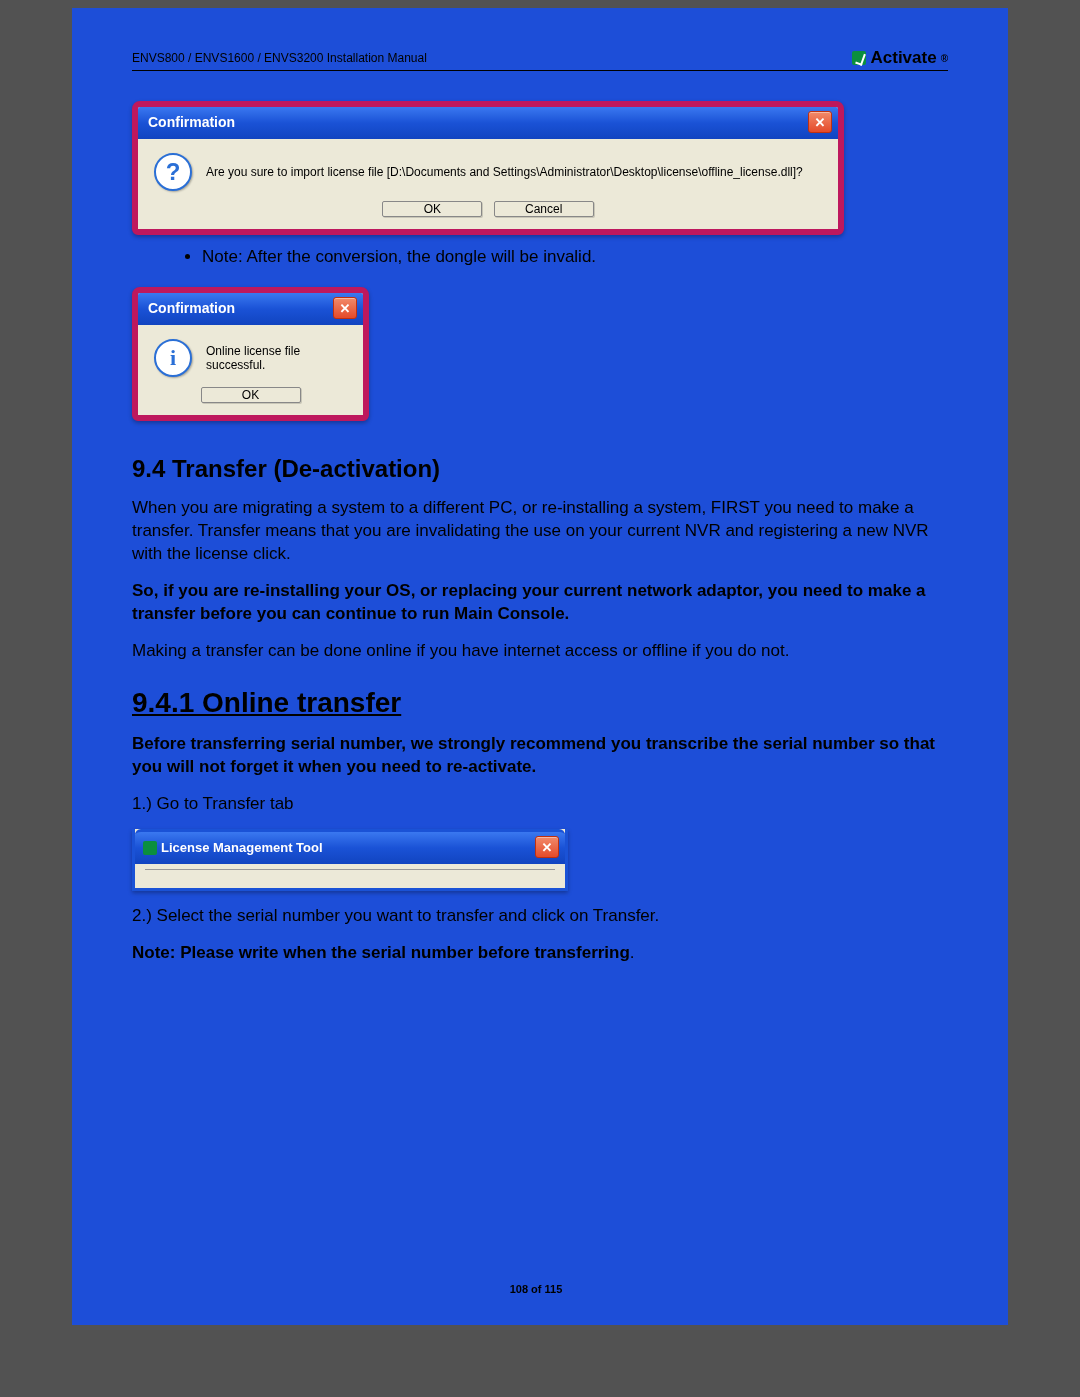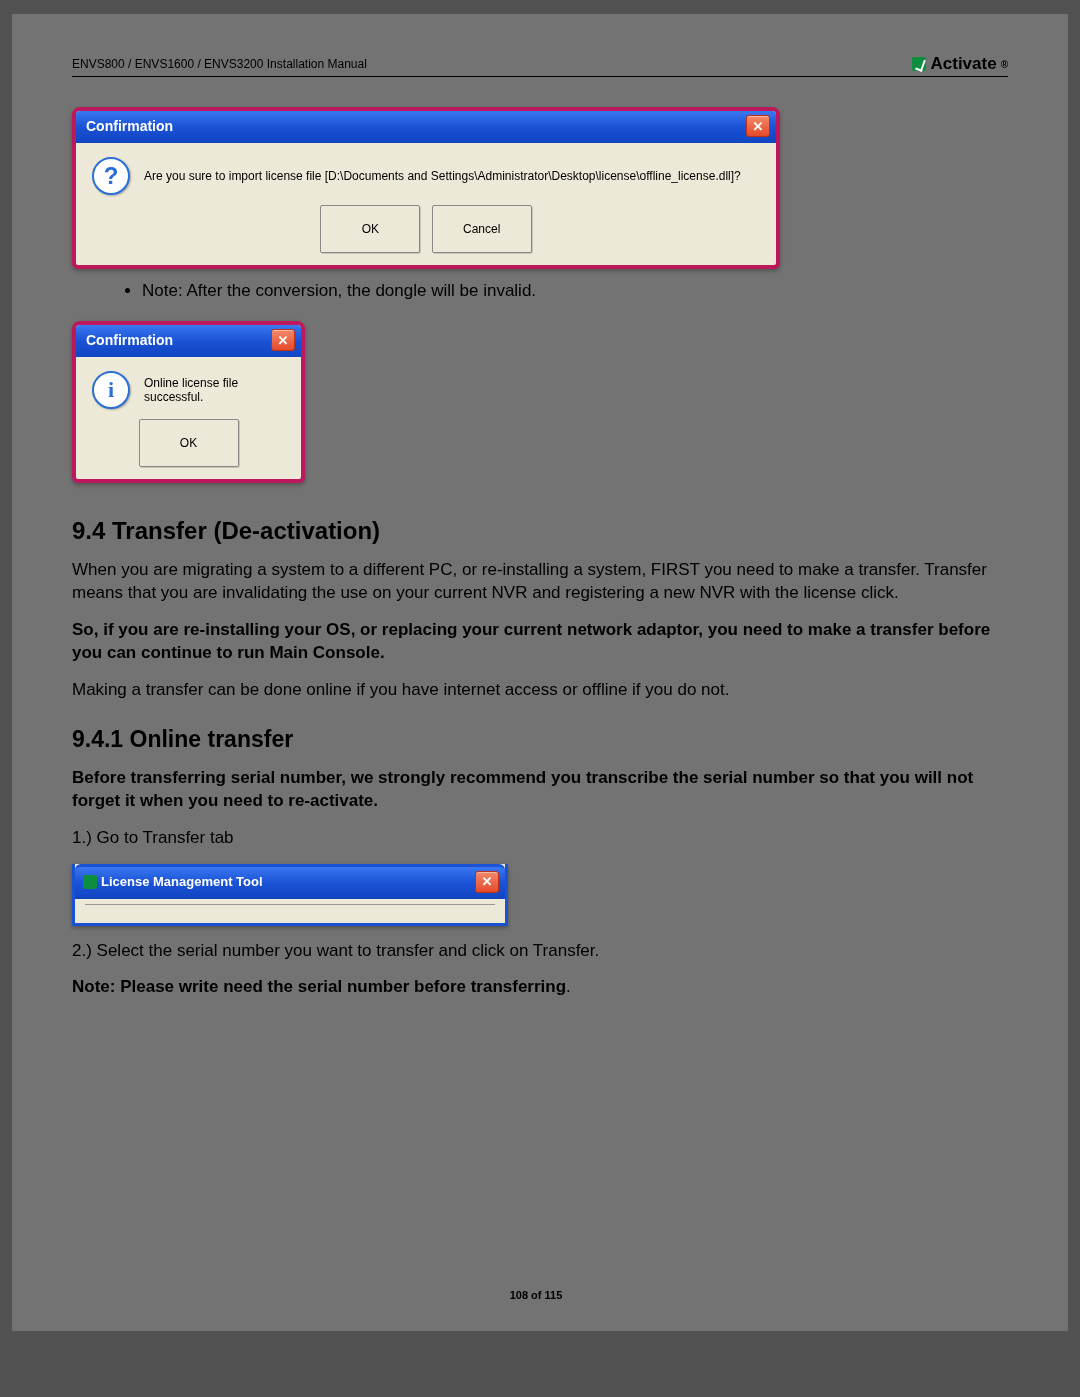--- a/index.html
+++ b/index.html
@@ -1,23 +1,23 @@
 <!DOCTYPE html>
 <html><head>
 <meta charset="utf-8">
 <style>
   body {
     margin: 0;
     background: #525252;
     font-family: Arial, Helvetica, sans-serif;
   }
   .page {
-    width: 1056px;
-    margin: 14px auto;
-    background: #737373;
+    width: 936px;
+    margin: 8px auto;
+    background: #1d4ed8;
     padding: 40px 60px 40px 60px;
     min-height: 1317px;
     box-sizing: border-box;
     position: relative;
   }
   .hdr {
     display: flex;
     justify-content: space-between;
     align-items: center;
     border-bottom: 1px solid #000;
@@ -42,21 +42,21 @@
   .ef-sq {
     width:14px; height:14px; background:#0b8f3f; border-radius:2px; position:relative;
   }
   .ef-sq::after {
     content:""; position:absolute; right:2px; top:2px; width:5px; height:10px; border:2px solid #fff; border-left:none; border-top:none; transform:rotate(20deg);
   }
   .reg { font-size:10px; vertical-align:super; }
 
   
   .xp-dialog {
-    border: 4px solid #be185d;
+    border: 6px solid #be185d;
     border-radius: 8px 8px 6px 6px;
     background: #ece9d8;
     box-shadow: 0 2px 4px rgba(0,0,0,.3);
     display:inline-block;
     overflow:hidden;
   }
   .xp-titlebar {
     background: linear-gradient(#3a78f0,#1a52d6 50%,#1144c0);
     color:#fff;
     font-weight:bold;
@@ -84,21 +84,21 @@
   .xp-row {
     display:flex; align-items:center; gap:14px;
   }
   .xp-btns {
     text-align:center;
     margin-top:10px;
   }
   .xp-btn {
     display:inline-block;
     min-width:70px;
-    padding:16px 14px;
+    padding:0 14px;
     font-size:12px;
     background:#ece9d8;
     border:1px solid #888;
     border-radius:2px;
     box-shadow: 1px 1px 0 rgba(0,0,0,.15);
     margin: 0 4px;
     font-family: Tahoma, Arial, sans-serif;
   }
   .q-icon {
     width:34px; height:34px; border-radius:50%; border:2px solid #2a6fd6;
@@ -111,21 +111,21 @@
     width:34px; height:34px; border-radius:50%; border:2px solid #2a6fd6;
     background:#fff; display:flex; align-items:center; justify-content:center;
     color:#2a6fd6; font-weight:bold; font-size:22px; font-family: Georgia, serif;
     box-shadow: 1px 1px 2px rgba(0,0,0,.3);
     flex: none;
   }
 
   .body-text { font-size:17px; line-height:1.35; margin: 14px 0; }
   ul.body-list { font-size:17px; margin: 8px 0 20px 30px; }
   h2.sec { font-size:24px; font-weight:bold; margin: 30px 0 10px 0; }
-  h3.sec { font-size:23px; font-weight:bold; margin: 24px 0 10px 0; }
+  h3.sec { font-size:28px; font-weight:bold; margin: 24px 0 10px 0; text-decoration: underline; }
   .bold { font-weight:bold; }
 
   
   .lmt {
     border: 3px solid #1a52d6;
     border-top:none;
     background:#ece9d8;
     width: 430px;
     box-shadow: 0 2px 4px rgba(0,0,0,.3);
   }
@@ -245,16 +245,16 @@
     <div class="lmt-title">
       <span><span class="ticon"></span><span>License Management Tool</span></span>
       <span class="xp-close">✕</span>
     </div>
     <div class="lmt-body">
       <div class="lmt-panel"></div>
     </div>
   </div>
 
   <p class="body-text">2.) Select the serial number you want to transfer and click on Transfer.</p>
-  <p class="body-text"><span class="bold">Note: Please write need the serial number before transferring</span><span>.</span></p>
+  <p class="body-text"><span class="bold">Note: Please write when the serial number before transferring</span><span>.</span></p>
 
   <div class="page-num">108 of 115</div>
 </div>
 
 </body></html>

